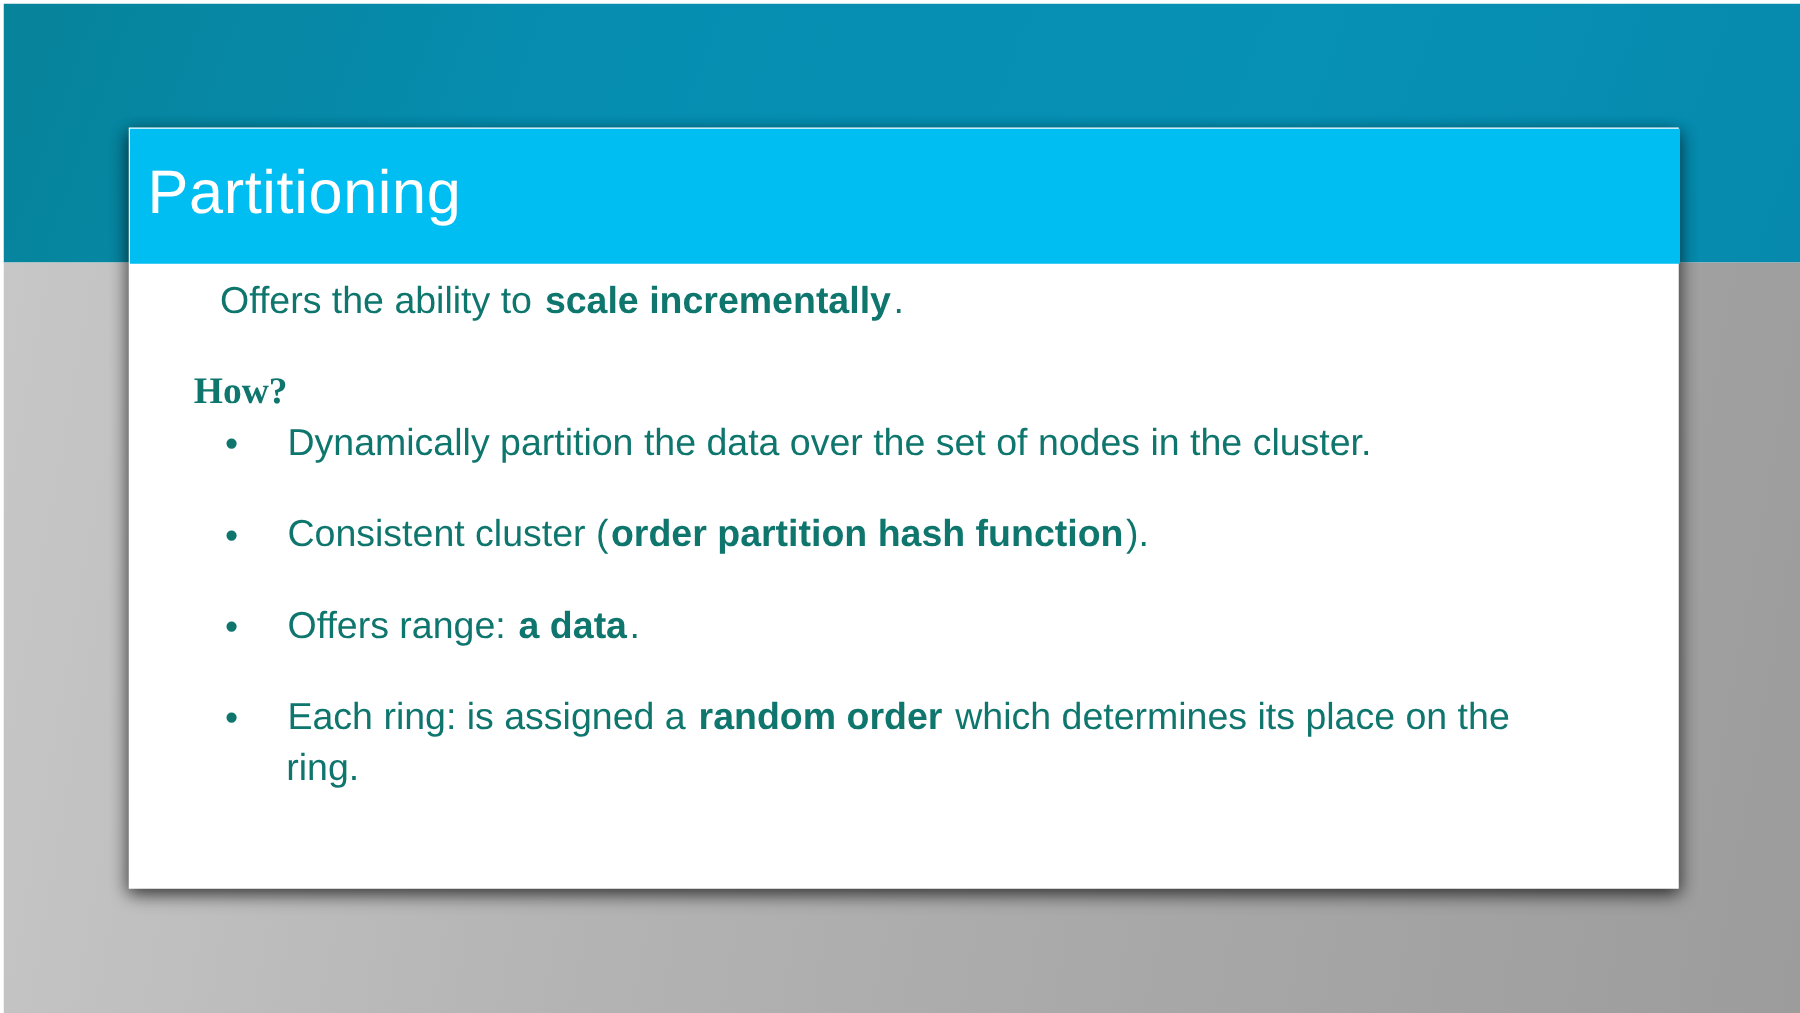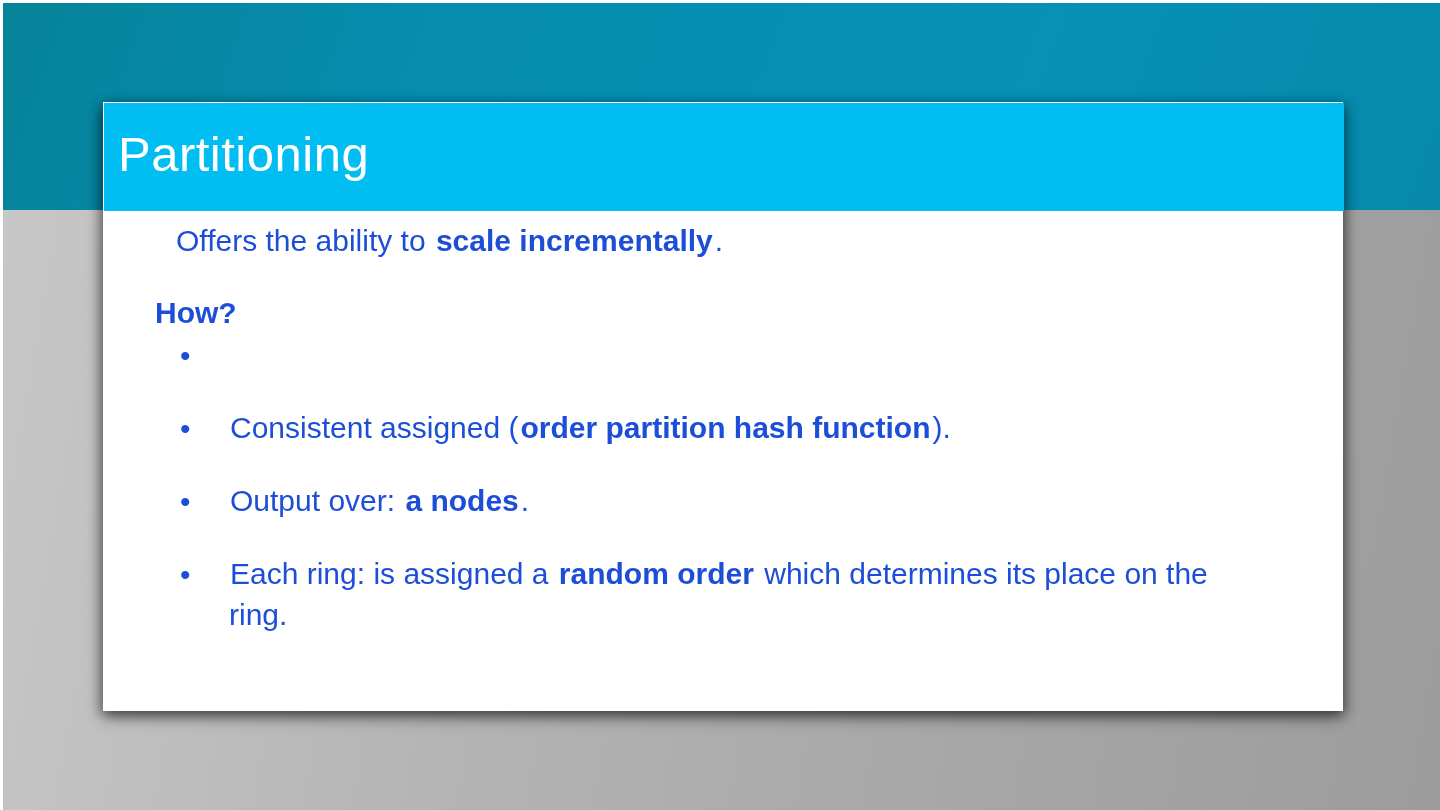--- a/index.html
+++ b/index.html
@@ -36,27 +36,27 @@
     color: #ffffff;
     font-size: 49px;
     font-weight: 400;
     line-height: 1;
     padding-bottom: 6px;
     letter-spacing: 0.5px;
   }
 
   .card-body {
     position: absolute; left: 0; top: 108px; right: 0; bottom: 0;
-    color: #1d4ed8;
+    color: #0f766e;
     font-size: 30px;
     line-height: 41px;
   }
 
   .intro { position: absolute; left: 70px; top: 8px; }
-  .how   { position: absolute; left: 50px; top: 80px; font-weight: 700; }
+  .how   { position: absolute; left: 50px; top: 80px; font-weight: 700; font-family: Liberation Serif, serif; }
 
   .bullets {
     position: absolute; left: 0; top: 121px; right: 42px;
     list-style: none;
   }
   .bullets li {
     position: relative;
     padding-left: 123px;
     margin-bottom: 32px;
     max-width: 1168px; 
@@ -82,29 +82,29 @@
 
   <div class="card-body">
 
     <p class="intro"><span>Offers the ability to </span><strong>scale incrementally</strong><span>.</span></p>
 
     <p class="how">How?</p>
 
     <ul class="bullets">
       <li>
         <span class="marker">•</span>
-        <strong></strong><span></span>
+        <span>Dynamically partition the data over the set of nodes in the cluster.</span><strong></strong><span></span>
       </li>
       <li>
         <span class="marker">•</span>
-        <span>Consistent assigned (</span><strong>order partition hash function</strong><span>).</span>
+        <span>Consistent cluster (</span><strong>order partition hash function</strong><span>).</span>
       </li>
       <li>
         <span class="marker">•</span>
-        <span>Output over: </span><strong>a nodes</strong><span>.</span>
+        <span>Offers range: </span><strong>a data</strong><span>.</span>
       </li>
       <li>
         <span class="marker">•</span>
         <span>Each ring: is assigned a </span><strong>random order</strong><span> which determines its place on the ring.</span>
       </li>
     </ul>
 
   </div>
 </div>
 

